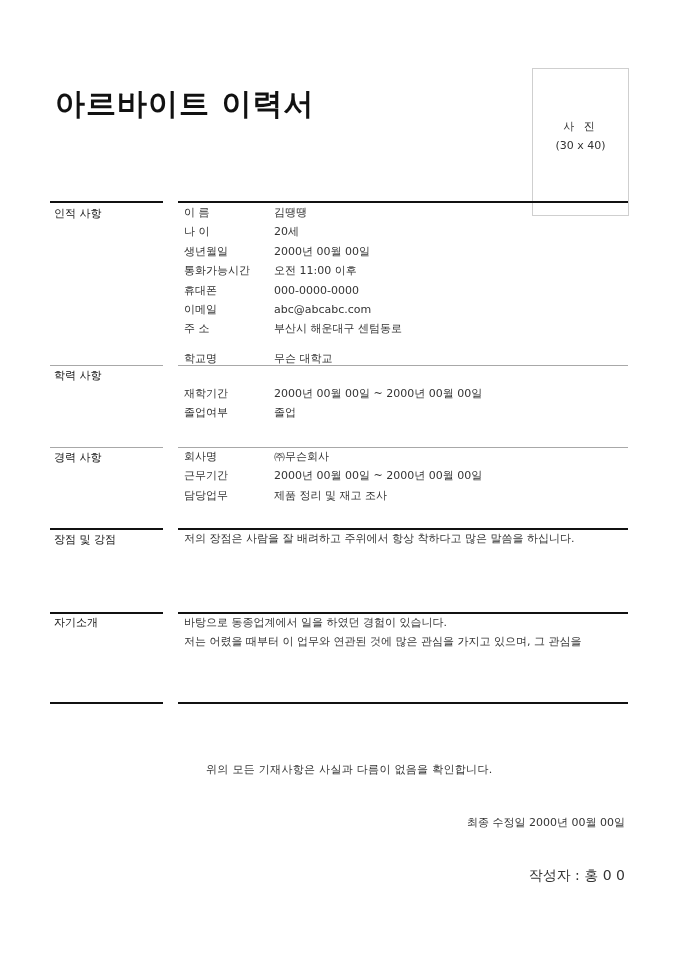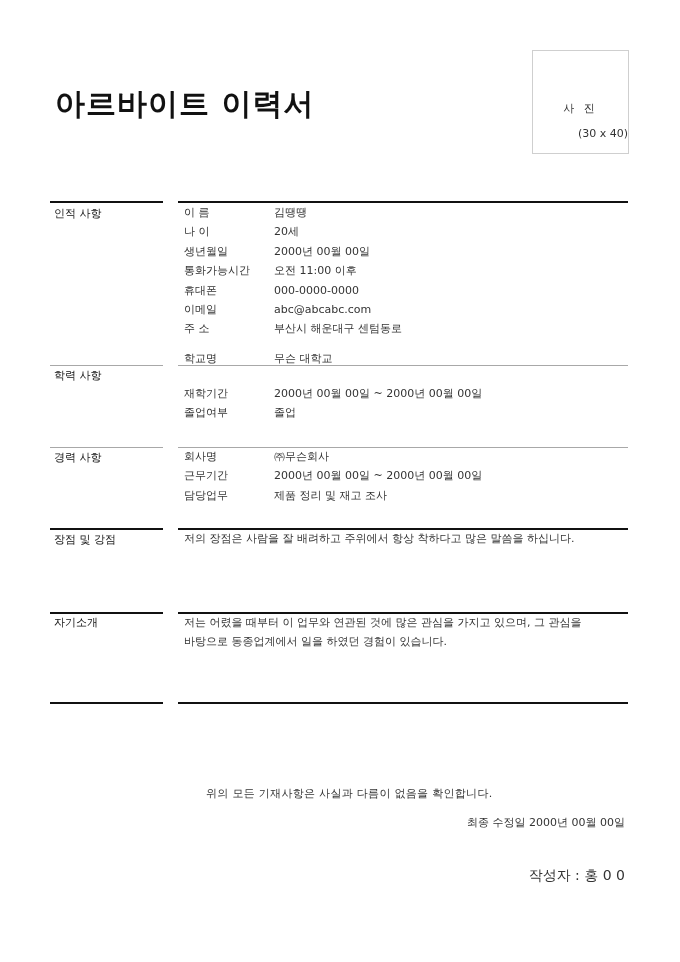--- a/index.html
+++ b/index.html
@@ -1,34 +1,34 @@
 <!DOCTYPE html>
 <html><head>
 <meta charset="utf-8">
 <style>
   html, body { margin:0; padding:0; background:#ffffff; }
   body { width:680px; height:962px; position:relative; overflow:hidden;
          font-family: "DejaVu Sans", "Liberation Sans", sans-serif; color:#222; }
   .title { position:absolute; left:55px; top:84px; font-size:30px; font-weight:bold;
            color:#111; letter-spacing:1px;text-align:center; }
-  .photo { position:absolute; left:532px; top:50px; width:97px; height:104px;
+  .photo { position:absolute; left:532px; top:68px; width:97px; height:148px;
            border:1px solid #cfcfcf; box-sizing:border-box; text-align:center;
            font-size:11px; color:#333; }
   .photo .l1 { margin-top:50px; letter-spacing:3px; }
-  .photo .l2 { margin-top:11px;text-align:right; }
+  .photo .l2 { margin-top:5px; }
   .rule-l { position:absolute; left:50px; width:113px; }
   .rule-r { position:absolute; left:178px; width:450px; }
   .thick { height:2px; background:#111; }
   .thin { height:1px; background:#a8a8a8; }
   .sec-label { position:absolute; left:54px; font-size:11px; font-weight:normal; color:#111; }
   .row { position:absolute; left:184px; font-size:11px; color:#333; height:19px; line-height:19px; white-space:nowrap; }
   .row .k { display:inline-block; width:90px; }
   .row .v { display:inline-block; }
   .para { position:absolute; left:184px; font-size:11px; color:#333; line-height:19px; white-space:nowrap; }
-  .confirm { position:absolute; left:206px; top:762px; font-size:11px; color:#333; letter-spacing:0.3px;margin-top:24px; }
+  .confirm { position:absolute; left:206px; top:762px; font-size:11px; color:#333; letter-spacing:0.3px; }
   .modified { position:absolute; right:55px; top:815px; font-size:11px; color:#333; }
   .author { position:absolute; right:55px; top:867px; font-size:14px; color:#333; }
 </style>
 </head>
 <body>
 
 <div class="title">아르바이트 이력서</div>
 
 <div class="photo">
   <div class="l1">사 진</div>
@@ -70,22 +70,22 @@
 <div class="rule-r thick" style="top:528px"></div>
 <div class="sec-label" style="top:532px">장점 및 강점</div>
 <div class="para" style="top:529px">
   <div>저의 장점은 사람을 잘 배려하고 주위에서 항상 착하다고 많은 말씀을 하십니다.</div>
 </div>
 
 <div class="rule-l thick" style="top:612px"></div>
 <div class="rule-r thick" style="top:612px"></div>
 <div class="sec-label" style="top:615px">자기소개</div>
 <div class="para" style="top:613px">
+  <div>바탕으로 동종업계에서 일을 하였던 경험이 있습니다.</div>
   <div>저는 어렸을 때부터 이 업무와 연관된 것에 많은 관심을 가지고 있으며, 그 관심을</div>
-  <div>바탕으로 동종업계에서 일을 하였던 경험이 있습니다.</div>
 </div>
 
 <div class="rule-l thick" style="top:702px"></div>
 <div class="rule-r thick" style="top:702px"></div>
 
 <div class="confirm">위의 모든 기재사항은 사실과 다름이 없음을 확인합니다.</div>
 <div class="modified">최종 수정일 2000년 00월 00일</div>
 <div class="author">작성자 : 홍 0 0</div>
 
 </body></html>

